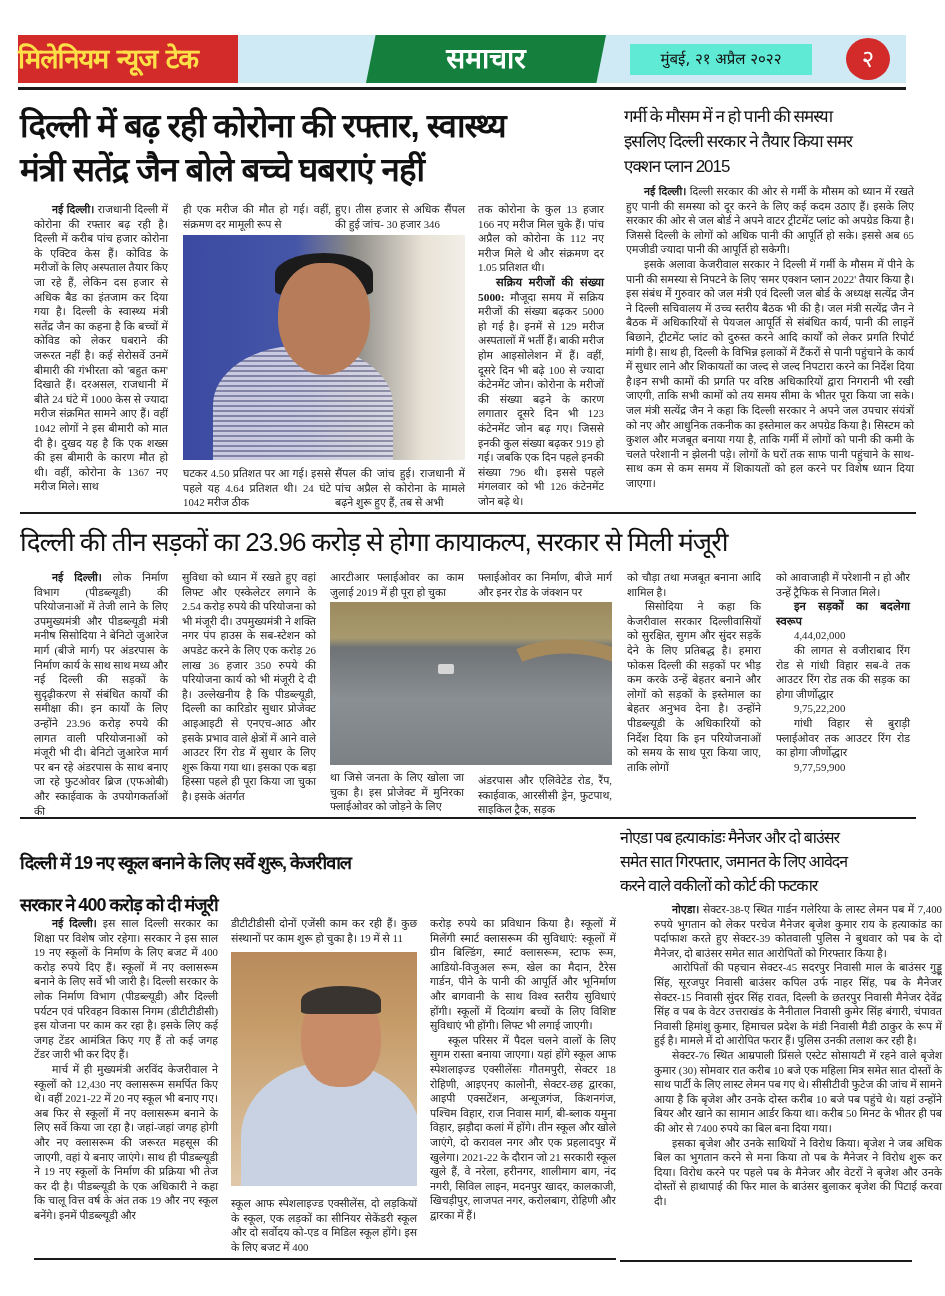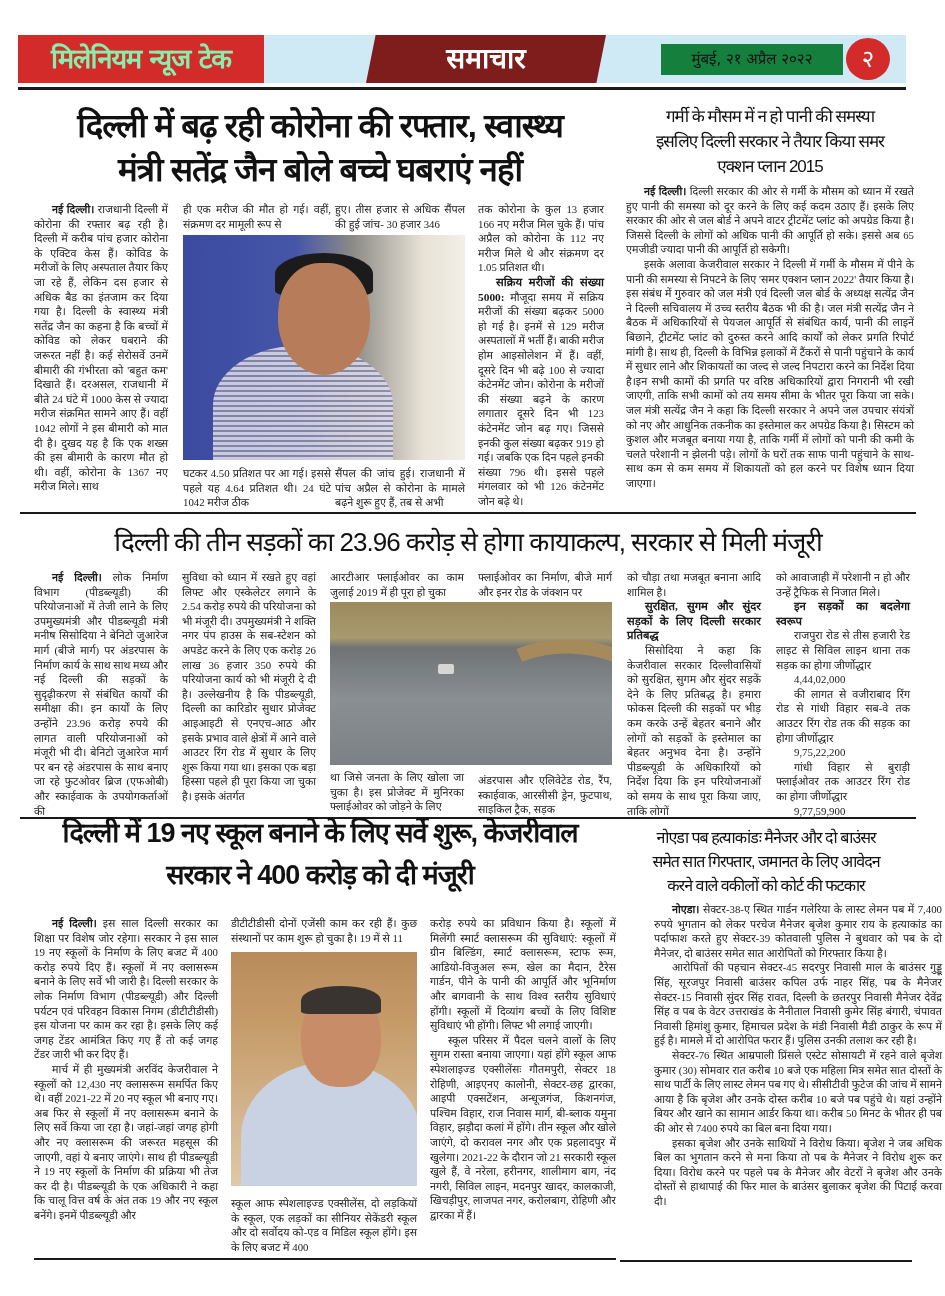--- a/index.html
+++ b/index.html
@@ -1,23 +1,23 @@
 <!DOCTYPE html>
 <html><head>
 <meta charset="utf-8">
 <style>
   * { box-sizing: border-box; margin: 0; padding: 0; }
   body { width: 945px; height: 1296px; background: #ffffff; font-family: "DejaVu Sans", sans-serif; color: #111; overflow: hidden; position: relative; }
   .masthead { position: absolute; left: 18px; top: 35px; width: 888px; height: 48px; background: #cfe9f5; }
-  .mast-brand { position: absolute; left: 0; top: 0; width: 246px; height: 48px; background: #d32a2a; color: #86efac; font-weight: bold; font-size: 27px; line-height: 48px; text-align: center; letter-spacing: -1px; }
-  .mast-section { position: absolute; left: 348px; top: 0; width: 240px; height: 48px; background: #7f1d1d; color: #fff; font-weight: bold; font-size: 28px; line-height: 48px; text-align: center; clip-path: polygon(4% 0, 100% 0, 96% 100%, 0 100%); }
-  .mast-date { position: absolute; left: 612px; top: 9px; width: 182px; height: 31px; background: #15803d; font-size: 15px; line-height: 31px; text-align: center; margin-left: 31px; }
+  .mast-brand { position: absolute; left: 0; top: 0; width: 220px; height: 48px; background: #d32a2a; color: #fde047; font-weight: bold; font-size: 27px; line-height: 48px; letter-spacing: -1px; }
+  .mast-section { position: absolute; left: 348px; top: 0; width: 240px; height: 48px; background: #15803d; color: #fff; font-weight: bold; font-size: 28px; line-height: 48px; text-align: center; clip-path: polygon(4% 0, 100% 0, 96% 100%, 0 100%); }
+  .mast-date { position: absolute; left: 612px; top: 9px; width: 182px; height: 31px; background: #5eead4; font-size: 15px; line-height: 31px; text-align: center; }
   .mast-page { position: absolute; left: 828px; top: 3px; width: 44px; height: 42px; border-radius: 50%; background: #d32a2a; color: #fff; font-size: 24px; line-height: 42px; text-align: center; }
   .rule { position: absolute; height: 3px; background: #1a1a1a; }
-  .hl { position: absolute; font-family: "Liberation Sans", sans-serif; font-weight: bold; text-align: center; letter-spacing: -1px; color: #111; }
+  .hl { position: absolute; font-family: "Liberation Sans", sans-serif; font-weight: bold; text-align: left; letter-spacing: -1px; color: #111; }
   .col { position: absolute; font-family: "Liberation Serif", serif; font-size: 10.8px; line-height: 14.6px; text-align: justify; color: #1a1a1a; }
   .col p { text-indent: 18px; }
   .col b, .col .lead { font-weight: bold; }
   .sub { font-weight: bold; font-size: 11.4px; }
   .amount { padding-left: 18px; }
   .photo { position: absolute; overflow: hidden; }
   .photo-jain { background: linear-gradient(90deg, #3b4aa0 0%, #4556a8 40%, #8c8a86 60%, #e8e2d6 85%, #f2efe8 100%); }
   .photo-jain .shirt { position: absolute; left: 30px; top: 110px; width: 180px; height: 120px; border-radius: 50% 50% 0 0; background: repeating-linear-gradient(0deg, #d8d8e8 0 3px, #8a8aa8 3px 5px), #ccc; opacity: .9; }
   .photo-jain .face { position: absolute; left: 95px; top: 28px; width: 92px; height: 112px; border-radius: 45% 45% 50% 50%; background: #b77d5a; }
   .photo-jain .hair { position: absolute; left: 92px; top: 18px; width: 98px; height: 42px; border-radius: 50% 50% 10% 10%; background: #1c1b1c; }
@@ -110,44 +110,42 @@
 
 <div class="col" style="left:330px; top:770px; width:134px;">
   <span>था जिसे जनता के लिए खोला जा चुका है। इस प्रोजेक्ट में मुनिरका फ्लाईओवर को जोड़ने के लिए</span>
 </div>
 <div class="col" style="left:478px; top:773px; width:134px;">
   <span>अंडरपास और एलिवेटेड रोड, रैंप, स्काईवाक, आरसीसी ड्रेन, फुटपाथ, साइकिल ट्रैक, सड़क</span>
 </div>
 
 <div class="col" style="left:627px; top:570px; width:134px;">
   <span>को चौड़ा तथा मजबूत बनाना आदि शामिल है।</span>
-  <p class="sub">सुरक्षित, सुगम और सुंदर सड़कों के लिए दिल्ली सरकार प्रतिबद्ध</p>
   <p>सिसोदिया ने कहा कि केजरीवाल सरकार दिल्लीवासियों को सुरक्षित, सुगम और सुंदर सड़कें देने के लिए प्रतिबद्ध है। हमारा फोकस दिल्ली की सड़कों पर भीड़ कम करके उन्हें बेहतर बनाने और लोगों को सड़कों के इस्तेमाल का बेहतर अनुभव देना है। उन्होंने पीडब्ल्यूडी के अधिकारियों को निर्देश दिया कि इन परियोजनाओं को समय के साथ पूरा किया जाए, ताकि लोगों</p>
 </div>
 
 <div class="col" style="left:776px; top:570px; width:134px;">
   <span>को आवाजाही में परेशानी न हो और उन्हें ट्रैफिक से निजात मिले।</span>
   <p class="sub">इन सड़कों का बदलेगा स्वरूप</p>
   <div>
-    <p>राजपुरा रोड से तीस हजारी रेड लाइट से सिविल लाइन थाना तक सड़क का होगा जीर्णोद्धार</p>
     <div class="amount">4,44,02,000</div>
   </div>
   <div>
     <p>की लागत से वजीराबाद रिंग रोड से गांधी विहार सब-वे तक आउटर रिंग रोड तक की सड़क का होगा जीर्णोद्धार</p>
     <div class="amount">9,75,22,200</div>
   </div>
   <div>
     <p>गांधी विहार से बुराड़ी फ्लाईओवर तक आउटर रिंग रोड का होगा जीर्णोद्धार</p>
     <div class="amount">9,77,59,900</div>
   </div>
 </div>
 
 <div class="rule" style="left:20px; top:817px; width:896px; height:2px;"></div>
 
-<div class="hl" style="left:20px; top:812px; width:600px; font-size:27px; line-height:42px;">
+<div class="hl" style="left:20px; top:842px; width:600px; font-size:18px; line-height:42px;">
   <div>दिल्ली में 19 नए स्कूल बनाने के लिए सर्वे शुरू, केजरीवाल</div>
   <div>सरकार ने 400 करोड़ को दी मंजूरी</div>
 </div>
 
 <div class="col" style="left:34px; top:916px; width:184px;">
   <p><span class="lead">नई दिल्ली।</span> <span>इस साल दिल्ली सरकार का शिक्षा पर विशेष जोर रहेगा। सरकार ने इस साल 19 नए स्कूलों के निर्माण के लिए बजट में 400 करोड़ रुपये दिए हैं। स्कूलों में नए क्लासरूम बनाने के लिए सर्वे भी जारी है। दिल्ली सरकार के लोक निर्माण विभाग (पीडब्ल्यूडी) और दिल्ली पर्यटन एवं परिवहन विकास निगम (डीटीटीडीसी) इस योजना पर काम कर रहा है। इसके लिए कई जगह टेंडर आमंत्रित किए गए हैं तो कई जगह टेंडर जारी भी कर दिए हैं।</span></p>
   <p>मार्च में ही मुख्यमंत्री अरविंद केजरीवाल ने स्कूलों को 12,430 नए क्लासरूम समर्पित किए थे। वहीं 2021-22 में 20 नए स्कूल भी बनाए गए। अब फिर से स्कूलों में नए क्लासरूम बनाने के लिए सर्वे किया जा रहा है। जहां-जहां जगह होगी और नए क्लासरूम की जरूरत महसूस की जाएगी, वहां ये बनाए जाएंगे। साथ ही पीडब्ल्यूडी ने 19 नए स्कूलों के निर्माण की प्रक्रिया भी तेज कर दी है। पीडब्ल्यूडी के एक अधिकारी ने कहा कि चालू वित्त वर्ष के अंत तक 19 और नए स्कूल बनेंगे। इनमें पीडब्ल्यूडी और</p>
 </div>
 
 <div class="col" style="left:231px; top:916px; width:186px;">

